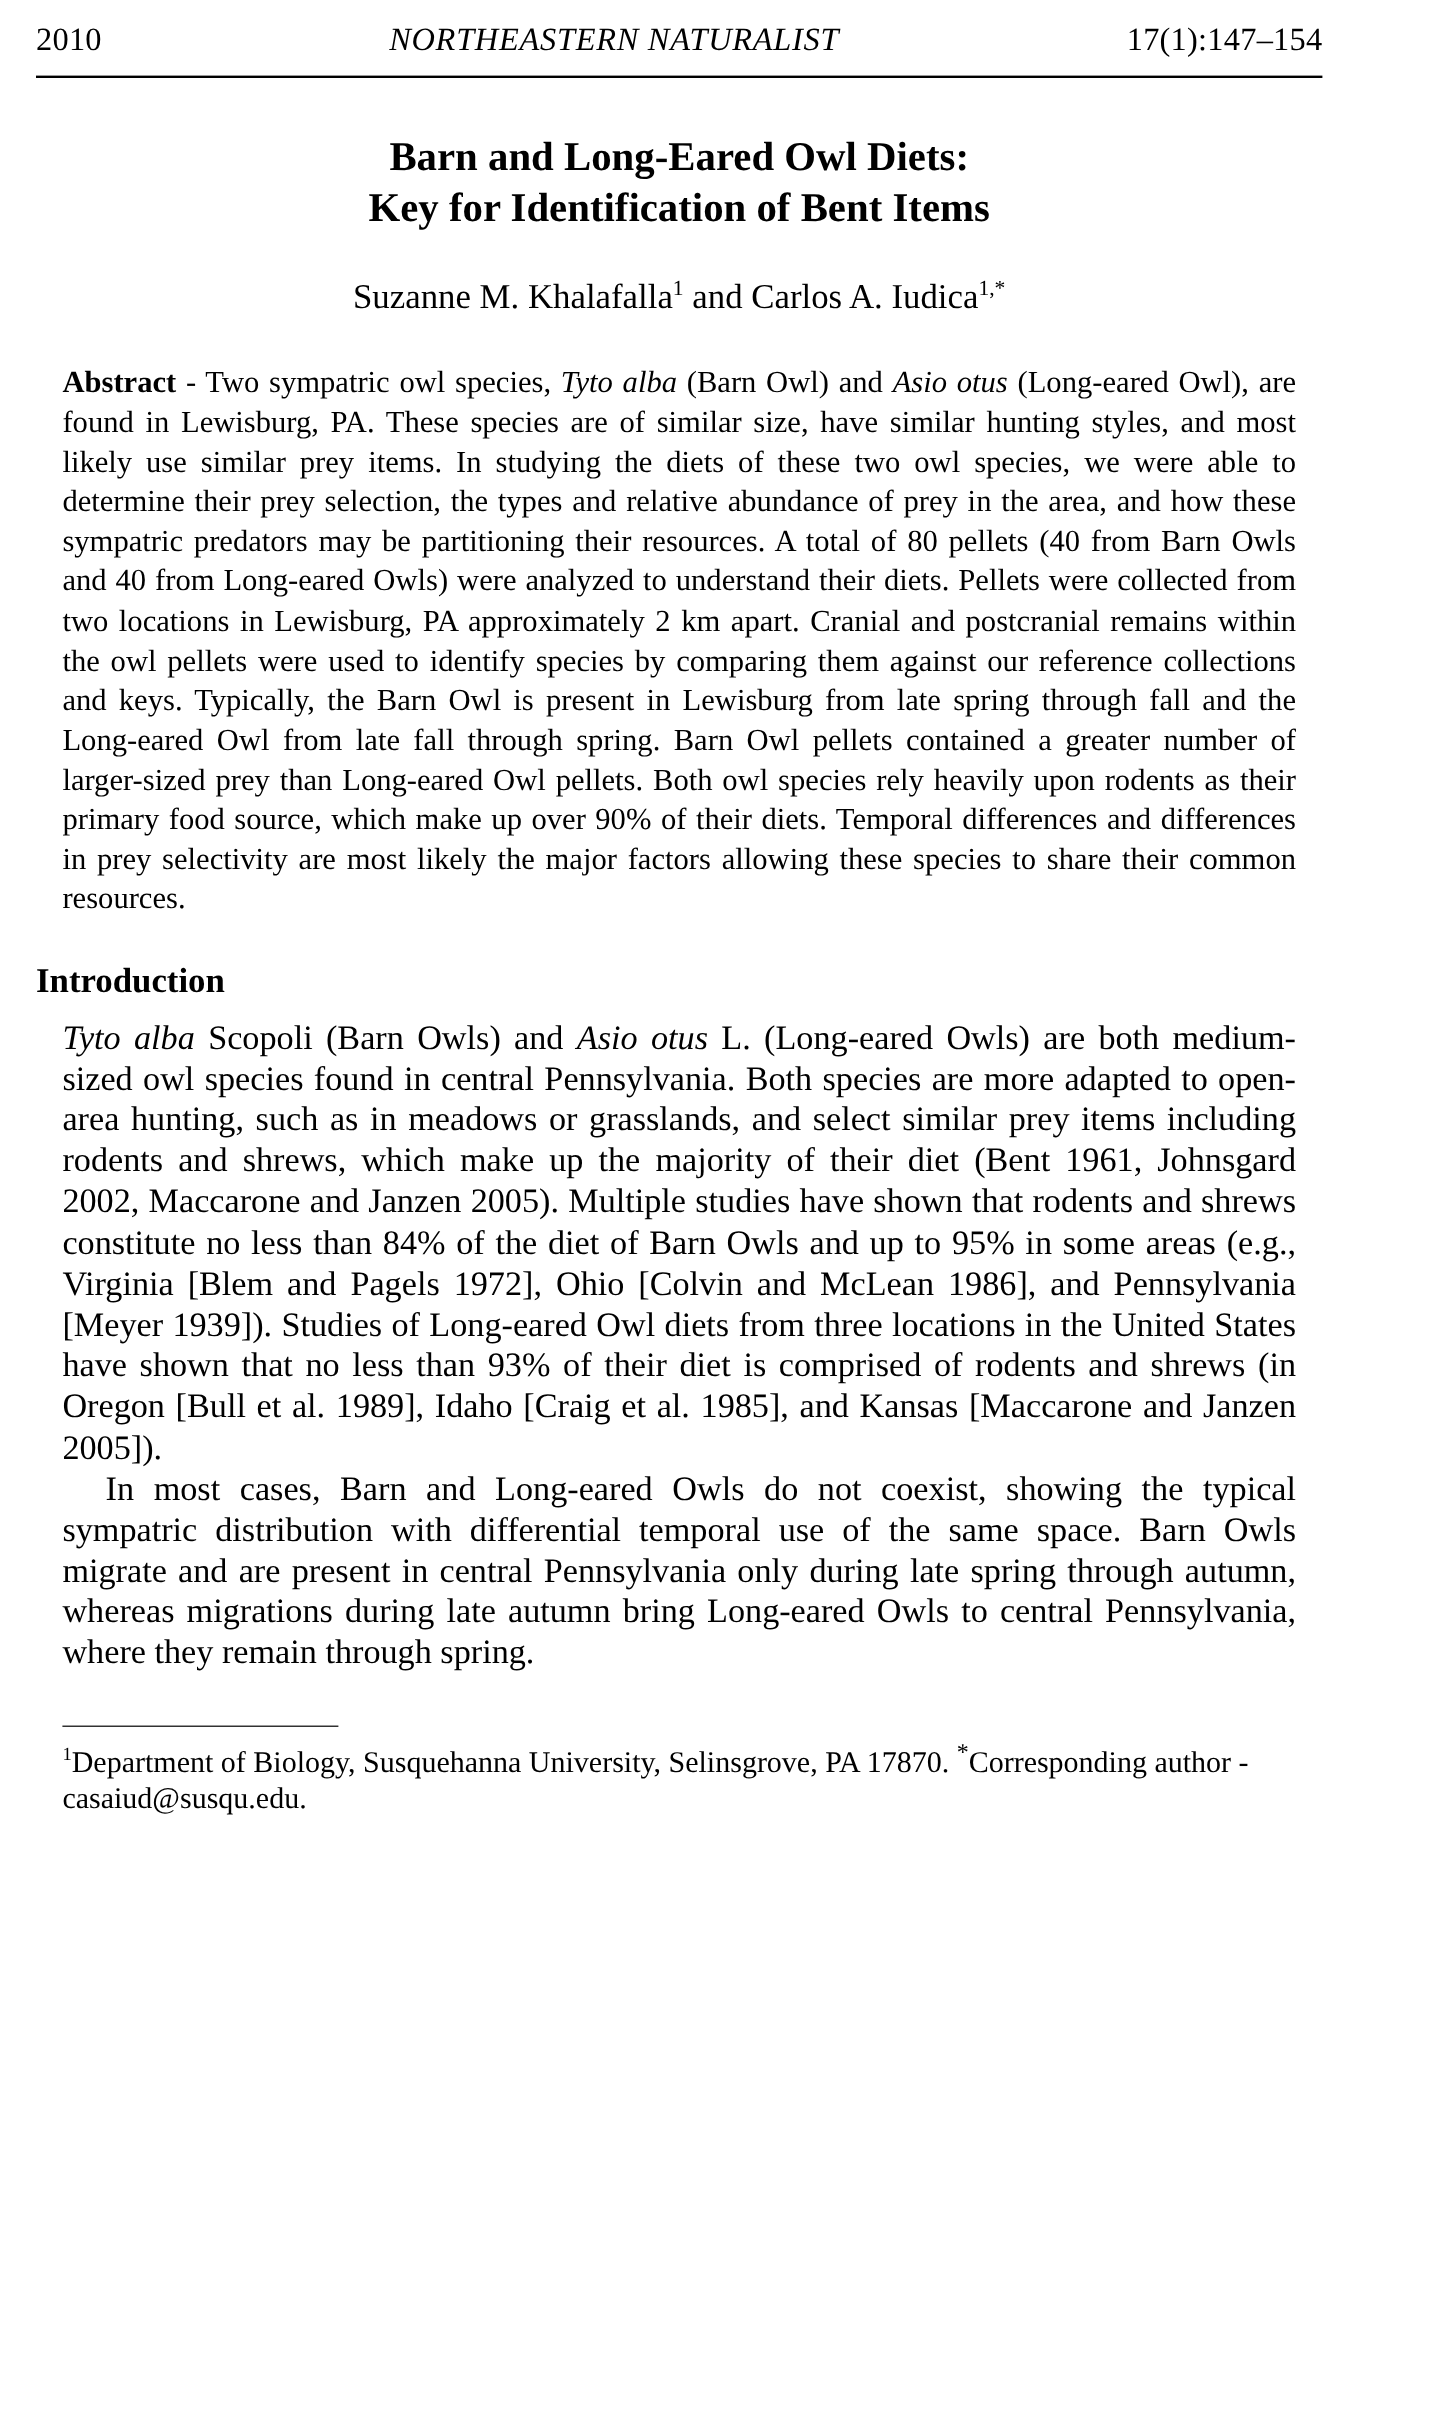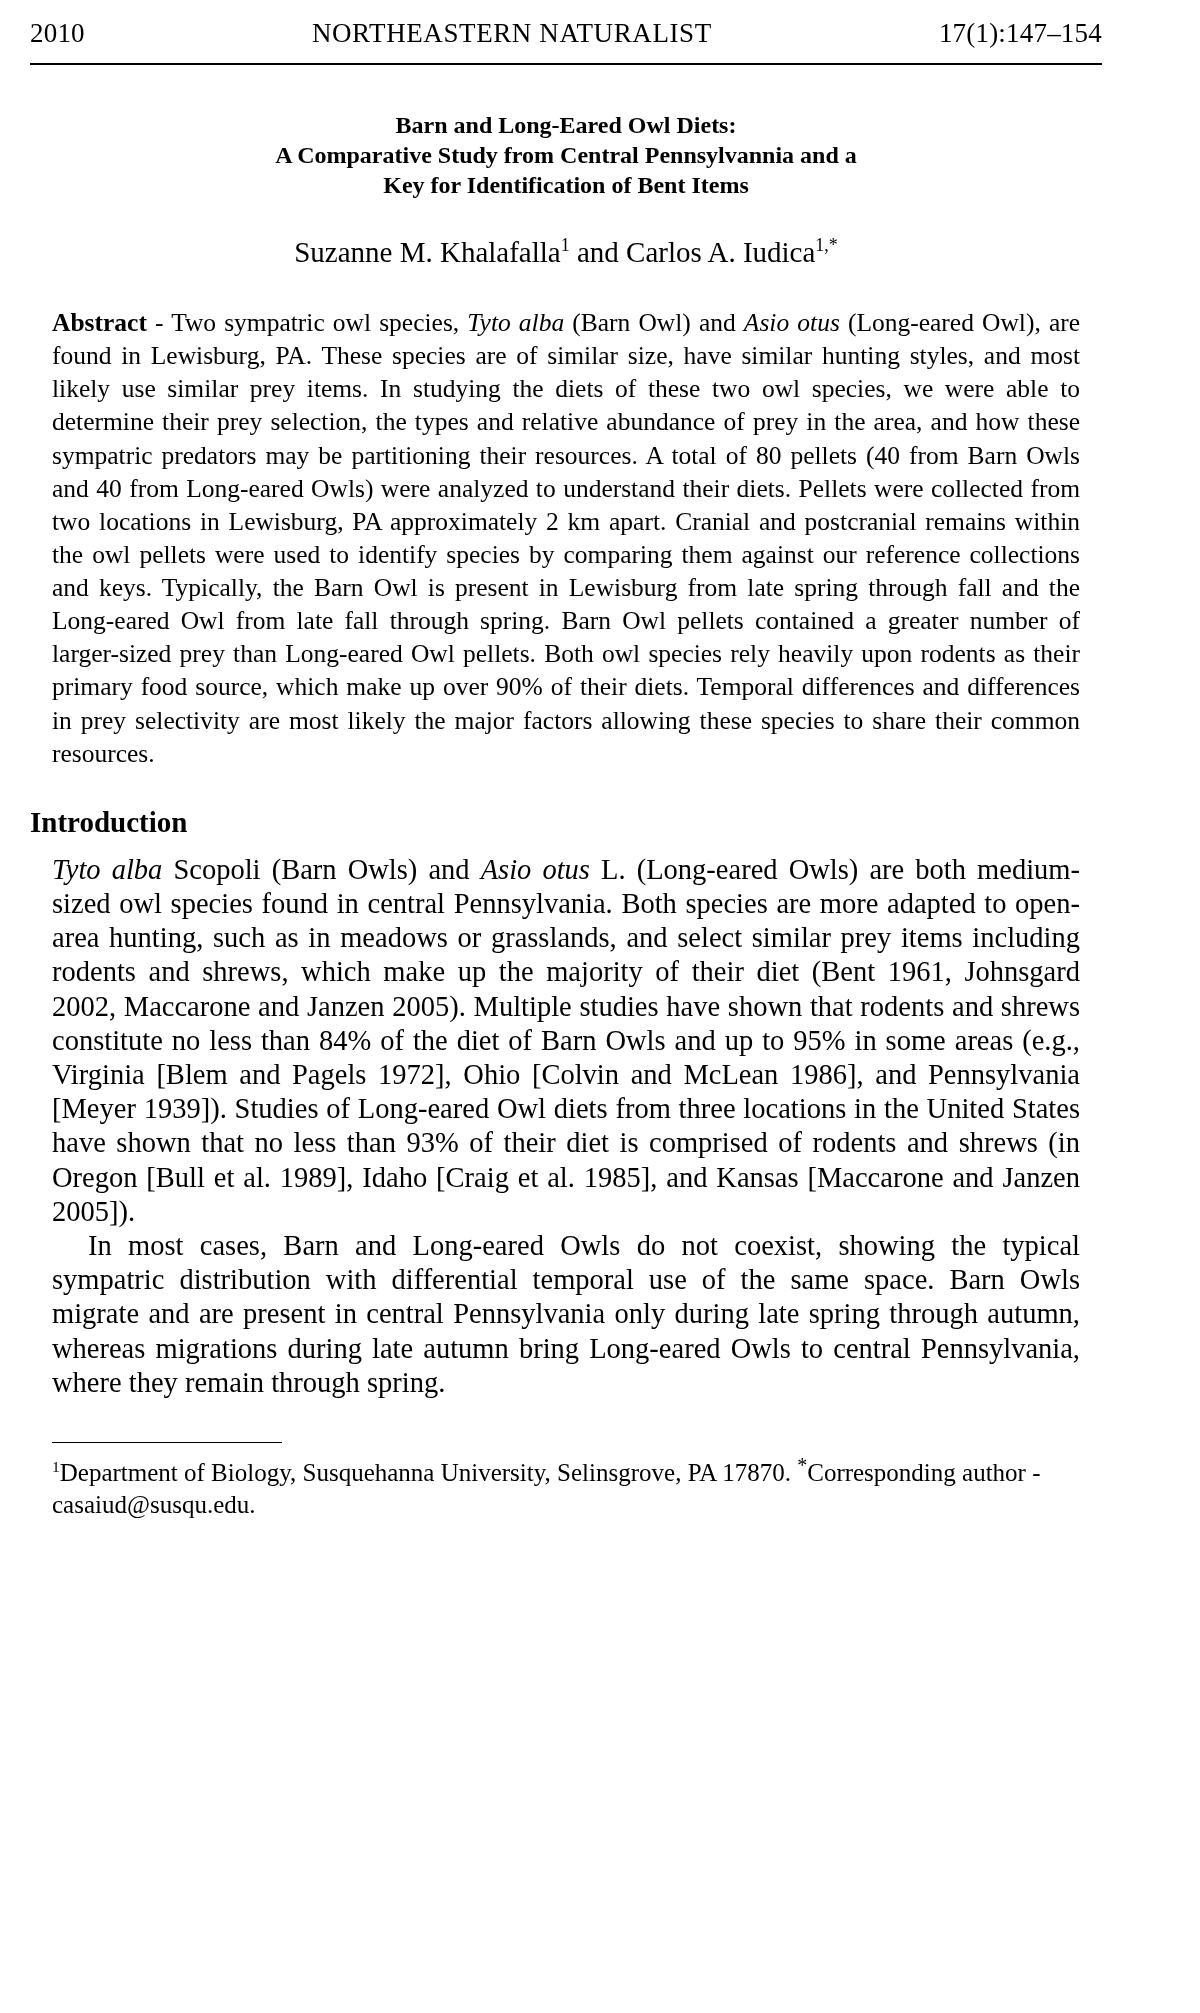--- a/index.html
+++ b/index.html
@@ -24,32 +24,33 @@
   
   .running-head {
     display: flex;
     align-items: baseline;
     justify-content: space-between;
     font-size: 27px;
     padding: 18px 0 10px 0;
     letter-spacing: 0.2px;
   }
   .running-head .rh-journal {
+    font-style: italic;
     letter-spacing: 0.6px;
   }
   .rule {
     border: 0;
     border-top: 2px solid #000;
     margin: 4px 0 0 0;
   }
   
   .title {
     text-align: center;
     font-weight: bold;
-    font-size: 24px;
+    font-size: 34px;
     line-height: 1.24;
     margin: 46px 84px 0 84px;
   }
   .title-line {
     display: block;
   }
   .authors {
     text-align: center;
     font-size: 29px;
     margin: 34px 0 0 0;
@@ -126,21 +127,20 @@
 
   <div class="running-head">
     <span>2010</span>
     <span class="rh-journal">NORTHEASTERN NATURALIST</span>
     <span>17(1):147–154</span>
   </div>
   <hr class="rule">
 
   <h1 class="title">
     <span class="title-line">Barn and Long-Eared Owl Diets:</span>
-    <span class="title-line">A Comparative Study from Central Pennsylvannia and a</span>
     <span class="title-line">Key for Identification of Bent Items</span>
   </h1>
 
   <div class="authors">
     <span>Suzanne M. Khalafalla</span><sup>1</sup><span> and </span><span>Carlos A. Iudica</span><sup>1,*</sup>
   </div>
 
   <div class="abstract">
     <b>Abstract</b><span> - </span><span>Two sympatric owl species, </span><i>Tyto alba</i><span> (Barn Owl) and </span><i>Asio otus</i><span> (Long-eared Owl), are found in Lewisburg, PA. These species are of similar size, have similar hunting styles, and most likely use similar prey items. In studying the diets of these two owl species, we were able to determine their prey selection, the types and relative abundance of prey in the area, and how these sympatric predators may be partitioning their resources. A total of 80 pellets (40 from Barn Owls and 40 from Long-eared Owls) were analyzed to understand their diets. Pellets were collected from two locations in Lewisburg, PA approximately 2 km apart. Cranial and postcranial remains within the owl pellets were used to identify species by comparing them against our reference collections and keys. Typically, the Barn Owl is present in Lewisburg from late spring through fall and the Long-eared Owl from late fall through spring. Barn Owl pellets contained a greater number of larger-sized prey than Long-eared Owl pellets. Both owl species rely heavily upon rodents as their primary food source, which make up over 90% of their diets. Temporal differences and differences in prey selectivity are most likely the major factors allowing these species to share their common resources.</span>
   </div>

